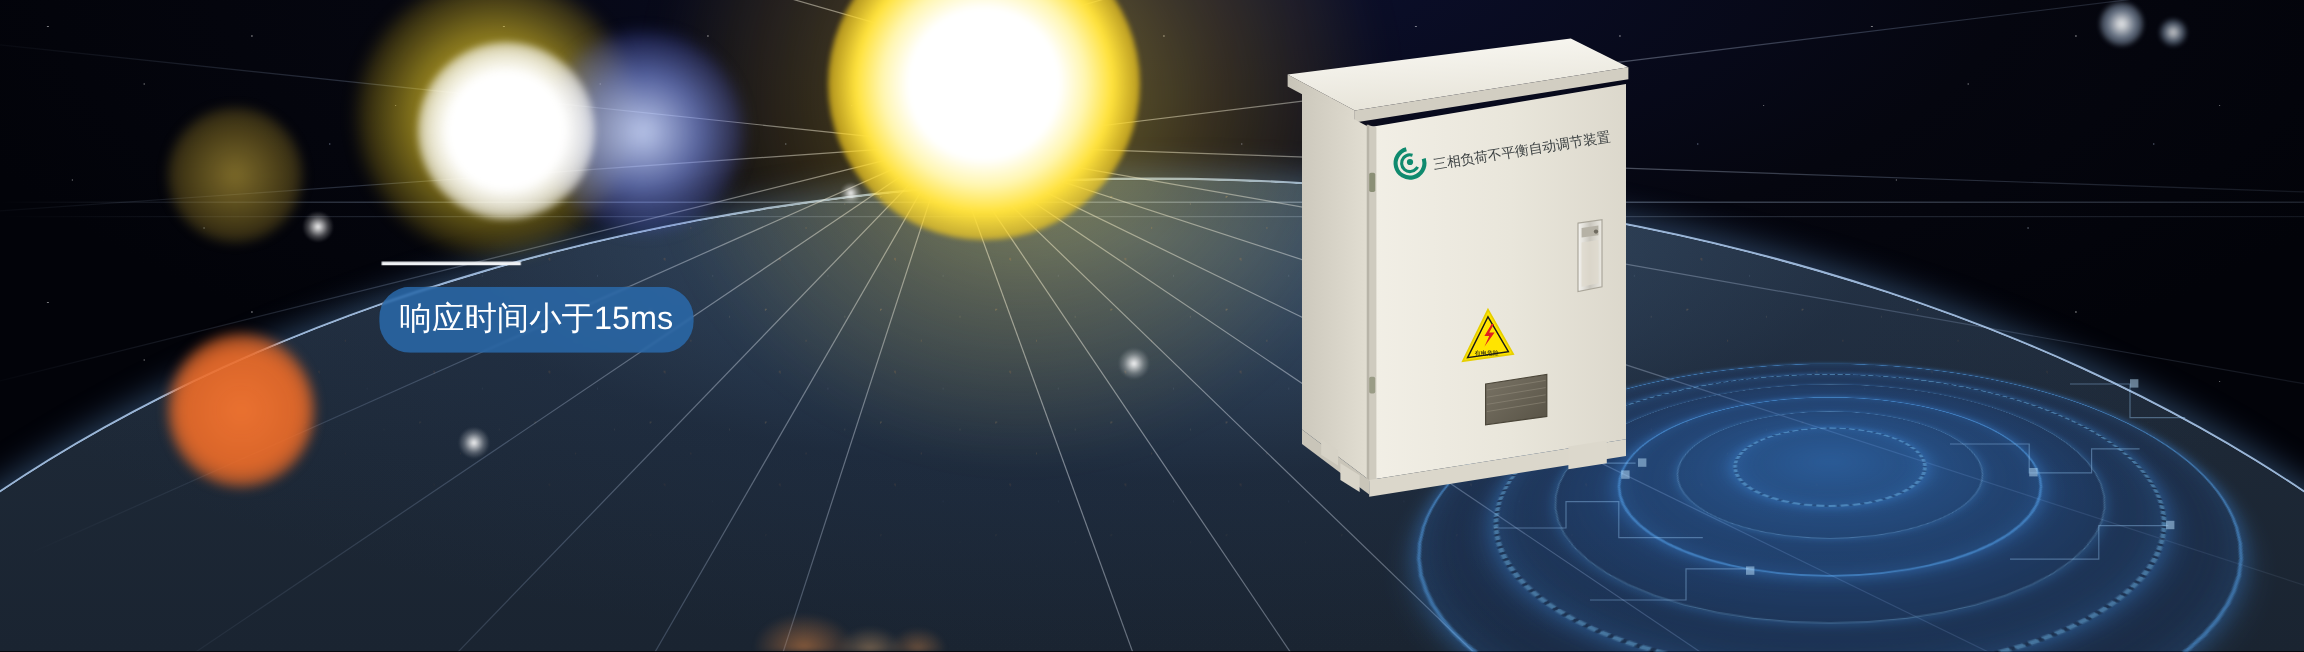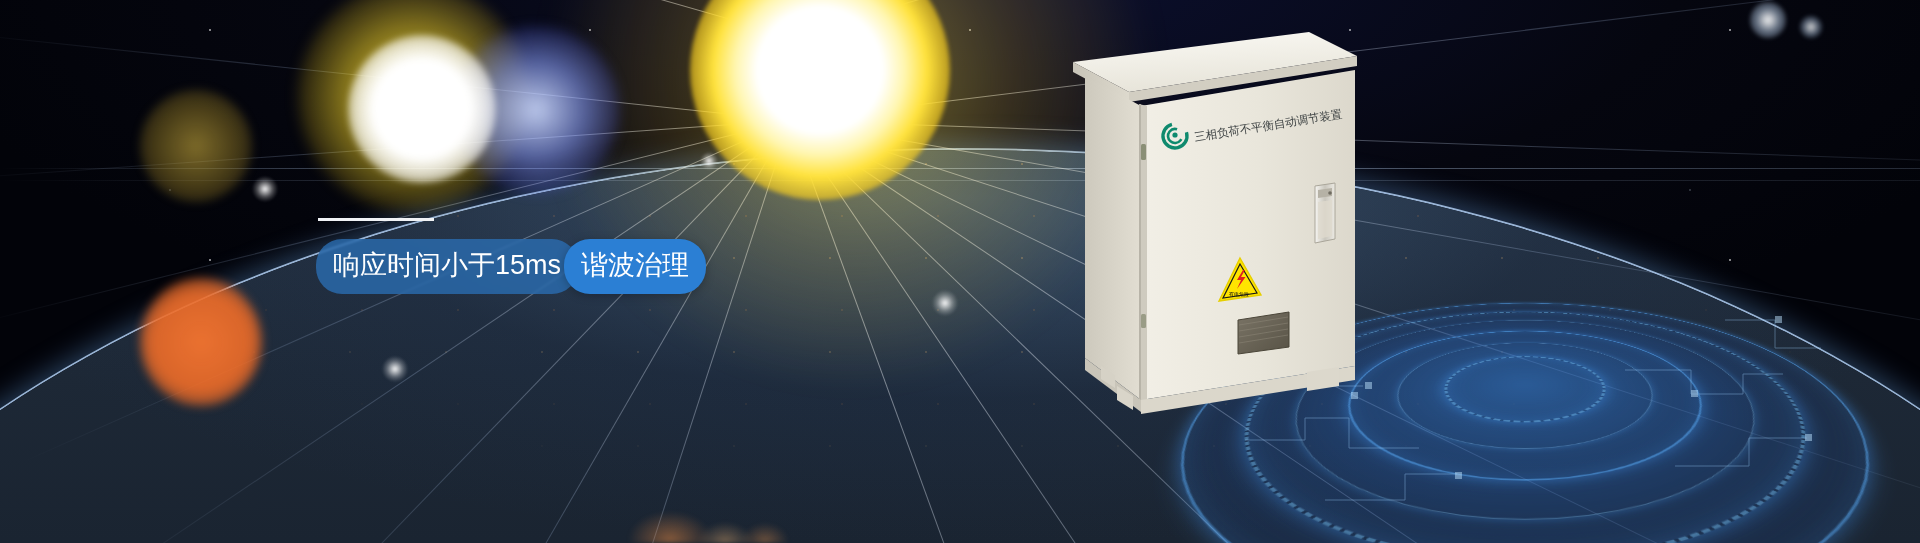--- a/index.html
+++ b/index.html
@@ -338,17 +338,16 @@
     <polygon points="86,386 300,352 300,366 86,400" fill="#dbd7cb"></polygon>
     <polygon points="46,352 60,361 60,374 46,365" fill="#d6d2c6"></polygon>
     <polygon points="62,372 78,382 78,396 62,386" fill="#d9d5c9"></polygon>
     <polygon points="252,358 284,353 284,372 252,377" fill="#dcd8cc"></polygon>
   </svg>
 
   <div class="textblock">
     <div class="rule"></div>
     <div class="pills">
       <div class="pill soft">响应时间小于15ms</div>
-      <div class="pill solid">谐波治理</div>
     </div>
   </div>
 
 </div>
 
 </body></html>

